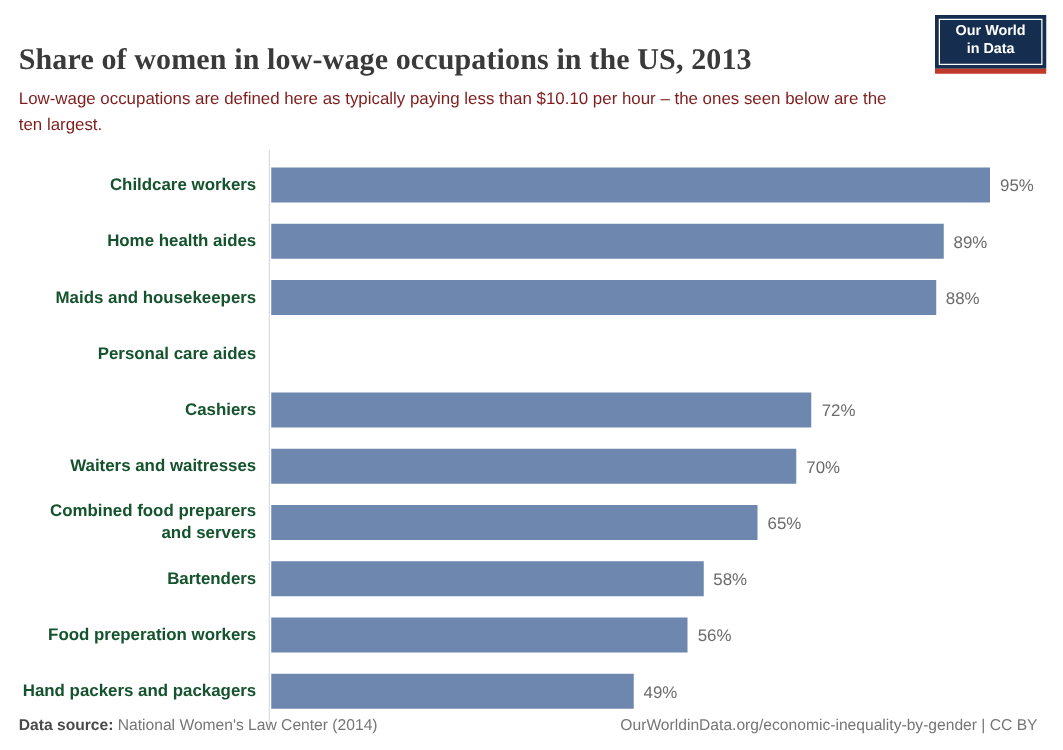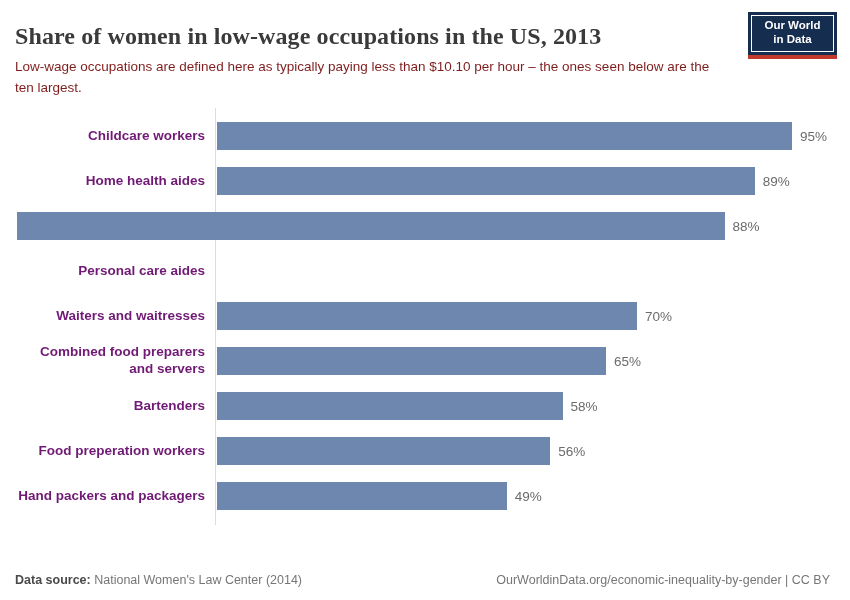--- a/index.html
+++ b/index.html
@@ -12,21 +12,21 @@
   }
   .page { width: 850px; height: 600px; padding: 15px; position: relative; }
 
   
   .title {
     font-family: "Liberation Serif", serif;
     font-weight: 700;
     font-size: 24px;
     color: #3a3a3a;
     letter-spacing: 0.1px;
-    margin-top: 8px;
+    margin-top: 20px;
   }
   .subtitle {
     margin-top: 7px;
     font-size: 13.5px;
     line-height: 1.55;
     color: #7f1d1d;
     max-width: 715px;
   }
   .logo {
     position: absolute;
@@ -69,21 +69,21 @@
     align-items: center;
     height: 45px;
   }
   .cat {
     width: 200px;
     flex: 0 0 200px;
     padding-right: 10px;
     text-align: right;
     font-size: 13.5px;
     font-weight: 700;
-    color: #701a75;
+    color: #14532d;
     line-height: 1.25;
   }
   .track {
     flex: 1;
     display: flex;
     align-items: center;
     position: relative;
     height: 28px;
     overflow: visible;
   }
@@ -142,27 +142,35 @@
           </div>
         </div>
         <div class="row">
           <div class="cat">Home health aides</div>
           <div class="track">
             <div class="bar" style="width: calc(89% - 14px); background: rgb(109, 135, 174);"></div>
             <span class="val">89%</span>
           </div>
         </div>
         <div class="row">
+          <div class="cat">Maids and housekeepers</div>
           <div class="track">
             <div class="bar" style="width: calc(88% - 14px); background: rgb(109, 135, 174);"></div>
             <span class="val">88%</span>
           </div>
         </div>
         <div class="row">
           <div class="cat">Personal care aides</div>
+        </div>
+        <div class="row">
+          <div class="cat">Cashiers</div>
+          <div class="track">
+            <div class="bar" style="width: calc(72% - 14px); background: rgb(109, 135, 174);"></div>
+            <span class="val">72%</span>
+          </div>
         </div>
         <div class="row">
           <div class="cat">Waiters and waitresses</div>
           <div class="track">
             <div class="bar" style="width: calc(70% - 14px); background: rgb(109, 135, 174);"></div>
             <span class="val">70%</span>
           </div>
         </div>
         <div class="row">
           <div class="cat">Combined food preparers and servers</div>

